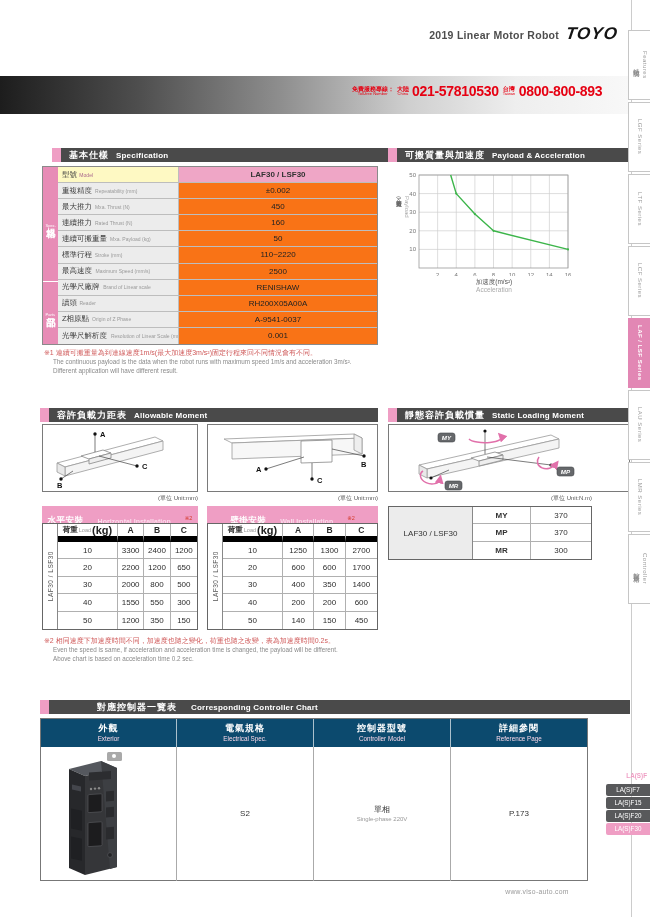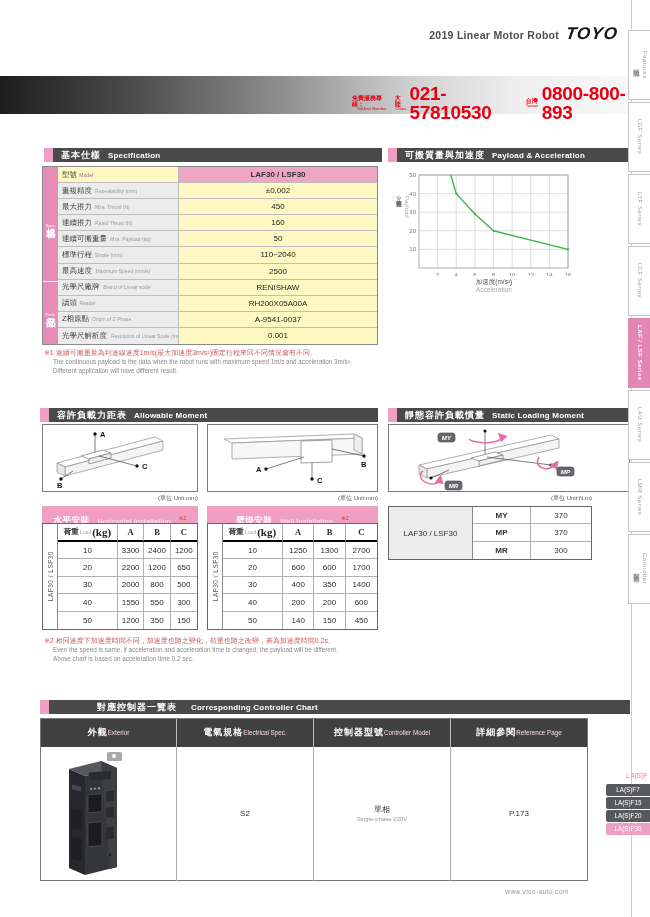--- a/index.html
+++ b/index.html
@@ -12,21 +12,21 @@
   .brand .logo{font-size:17px;font-weight:900;font-style:italic;color:#141414;
                letter-spacing:1px;transform:skewX(-8deg);}
 
   
   .band{position:absolute;top:76px;left:0;width:628px;height:38px;
         background:linear-gradient(90deg,#1d1d1d 0%,#4e4e4e 22%,#8f8f8f 45%,#cfcfcf 65%,#eeeeee 82%,#f8f8f8 100%);}
   .hotline{position:absolute;top:84px;left:352px;display:flex;align-items:center;gap:3px;color:#e60012;}
   .hl-stack{display:flex;flex-direction:column;align-items:center;line-height:1;}
   .hl-stack .t{font-size:6px;font-weight:bold;}
   .hl-stack .b{font-size:4.5px;transform:scale(0.9);}
-  .hl-phone{font-size:19px;font-weight:bold;letter-spacing:-0.3px;line-height:1;}
+  .hl-phone{font-size:14px;font-weight:bold;letter-spacing:-0.3px;line-height:1;}
 
   
   .sec{position:absolute;height:14px;}
   .sec .sq{position:absolute;left:0;top:0;width:9px;height:14px;background:#ef9ec4;}
   .sec .bar{position:absolute;left:9px;right:0;top:0;height:14px;background:#4a4a4a;
             display:flex;align-items:center;gap:7px;padding-left:8px;color:#fff;}
   .sec .zh{font-size:9px;font-weight:bold;letter-spacing:1px;}
   .sec .en{font-size:8px;font-weight:bold;letter-spacing:0.2px;}
 
   
@@ -38,21 +38,21 @@
   .side-pink .en{font-size:4.5px;margin-top:1px;transform:scale(0.9);}
   .spec-rows{position:absolute;left:15px;right:0;top:0;bottom:0;display:grid;
              grid-template-rows:repeat(11,1fr);}
   .spec-row{display:flex;border-bottom:1px solid #bdbdbd;box-sizing:border-box;}
   .spec-row:last-child{border-bottom:none;}
   .spec-label{width:121px;background:#ececec;border-right:1px solid #bdbdbd;box-sizing:border-box;
               display:flex;align-items:center;gap:2px;padding-left:4px;overflow:hidden;}
   .spec-label .zh{font-size:7.5px;color:#3d3d3d;white-space:nowrap;}
   .spec-label .en{font-size:5.3px;color:#9a9a9a;white-space:nowrap;transform:scale(0.95);}
   .spec-value{flex:1;display:flex;align-items:center;justify-content:center;
-              font-size:8px;color:#222;background:#fef9c3;}
+              font-size:8px;color:#222;background:#f97316;}
   .spec-row.model .spec-label{background:#fef9c3;}
   .spec-row.model .spec-value{background:#efa6c6;font-weight:bold;color:#333;}
   .spec-row.model .spec-label .en{color:#a8648c;}
 
   
   .note{position:absolute;line-height:1;}
   .note .r{font-size:7px;color:#d05a5a;line-height:10px;white-space:nowrap;}
   .note .e{font-size:6.3px;color:#8a8a8a;line-height:8.5px;margin-left:9px;white-space:nowrap;}
 
   
@@ -64,36 +64,36 @@
   .xlab{position:absolute;left:25px;width:150px;top:112px;text-align:center;line-height:1.3;}
   .xlab .zh{font-size:6.5px;color:#555;}
   .xlab .en{font-size:6.5px;color:#aaa;}
 
   
   .dbox{position:absolute;border:1px solid #7a7a7a;box-sizing:border-box;background:#fff;}
   .unit{position:absolute;font-size:6px;color:#555;text-align:right;}
 
   
   .pinkbar{position:absolute;height:30px;background:#ef9ec4;display:flex;align-items:center;
-           justify-content:center;gap:8px;}
+           justify-content:center;gap:14px;}
   .pinkbar .zh{font-size:8.5px;font-weight:bold;color:#fff;letter-spacing:0.5px;}
   .pinkbar .en{font-size:7px;font-weight:bold;color:#fbdcec;}
   .pinkbar .ref{font-size:5.5px;color:#d43a2a;position:relative;top:-3px;}
 
   
   .itable{position:absolute;border:1px solid #666;box-sizing:border-box;display:grid;
           grid-template-rows:18px repeat(5,1fr);background:#fff;}
   .itable .sidecell{grid-row:1/7;grid-column:1;border-right:1px solid #888;display:flex;
                     align-items:center;justify-content:center;box-sizing:border-box;}
   .rot-label{writing-mode:vertical-rl;transform:rotate(180deg);font-size:6.5px;color:#555;letter-spacing:0.5px;}
   .icell{display:flex;align-items:center;justify-content:center;border-right:1px solid #b0b0b0;
          border-bottom:1px solid #b0b0b0;box-sizing:border-box;font-size:8px;color:#2c2c2c;}
   .icell.lastcol{border-right:none;}
   .icell.lastrow{border-bottom:none;}
-  .icell.hdr{font-weight:bold;font-size:8.5px;border-bottom:2px solid #000000;font-family:Liberation Serif, serif;}
+  .icell.hdr{font-weight:bold;font-size:8.5px;border-bottom:6px solid #000000;}
   .loadhdr{gap:1px;}
   .loadhdr .z{font-size:7.5px;font-weight:bold;color:#222;}
   .loadhdr .l{font-size:5.5px;color:#999;font-weight:normal;}
   .loadhdr .u{font-size:11px;font-weight:bold;color:#222;}
 
   
   .stable{position:absolute;left:388px;top:506px;width:204px;height:54px;border:1px solid #666;
           box-sizing:border-box;display:grid;grid-template-columns:84px 58px 1fr;
           grid-template-rows:repeat(3,1fr);background:#fff;}
   .stable .model{grid-row:1/4;grid-column:1;background:#ececec;border-right:1px solid #888;
@@ -101,22 +101,22 @@
   .stable .k{display:flex;align-items:center;justify-content:center;font-weight:bold;font-size:8px;
              border-right:1px solid #b0b0b0;border-bottom:1px solid #b0b0b0;box-sizing:border-box;}
   .stable .v{display:flex;align-items:center;justify-content:center;font-size:8px;
              border-bottom:1px solid #b0b0b0;box-sizing:border-box;}
   .stable .k.last,.stable .v.last{border-bottom:none;}
 
   
   .ctable{position:absolute;left:40px;top:718px;width:548px;height:163px;border:1px solid #777;
           box-sizing:border-box;display:grid;grid-template-columns:136px 137px 137px 1fr;
           grid-template-rows:28px 1fr;background:#fff;}
-  .chead{background:#404040;border-right:1px solid rgba(255,255,255,0.65);display:flex;
-         align-items:center;justify-content:center;line-height:1.25;box-sizing:border-box;}
+  .chead{background:#0c4a6e;border-right:1px solid rgba(255,255,255,0.65);display:flex;
+         flex-direction:column;align-items:center;justify-content:center;line-height:1.25;box-sizing:border-box;}
   .chead.lastcol{border-right:none;}
   .chead .zh{font-size:9px;font-weight:bold;color:#fff;letter-spacing:1px;}
   .chead .en{font-size:6.3px;color:#f9d8e8;}
   .cbody{border-right:1px solid #aaa;display:flex;flex-direction:column;align-items:center;
          justify-content:center;box-sizing:border-box;line-height:1.35;}
   .cbody.lastcol{border-right:none;}
   .cbody .big{font-size:8px;color:#333;}
   .cbody .sml{font-size:6px;color:#999;}
   .cbody.imgcell{justify-content:flex-start;align-items:flex-start;}
 
@@ -162,21 +162,21 @@
       <span class="b">China</span>
     </span>
     <span class="hl-phone">021-57810530</span>
     <span class="hl-stack">
       <span class="t">台灣</span>
       <span class="b">Taiwan</span>
     </span>
     <span class="hl-phone">0800-800-893</span>
   </div>
 
-  <div class="sec" style="left:44px;top:148px;width:338px;">
+  <div class="sec" style="left:52px;top:148px;width:338px;">
     <div class="sq"></div>
     <div class="bar">
       <span class="zh">基本仕樣</span>
       <span class="en">Specification</span>
     </div>
   </div>
 
   <div class="spec-table">
     <div class="side-pink" style="top:0;height:114px;">
       <span class="zh">規格</span>
@@ -220,21 +220,21 @@
             <span class="zh">連續可搬重量</span>
             <span class="en">Mxa. Payload (kg)</span>
           </div>
         <div class="spec-value">50</div>
       </div>
       <div class="spec-row">
         <div class="spec-label">
             <span class="zh">標準行程</span>
             <span class="en">Stroke (mm)</span>
           </div>
-        <div class="spec-value">110~2040</div>
+        <div class="spec-value">110~2220</div>
       </div>
       <div class="spec-row">
         <div class="spec-label">
             <span class="zh">最高速度</span>
             <span class="en">Maximum Speed (mm/s)</span>
           </div>
         <div class="spec-value">2500</div>
       </div>
       <div class="spec-row">
         <div class="spec-label">

